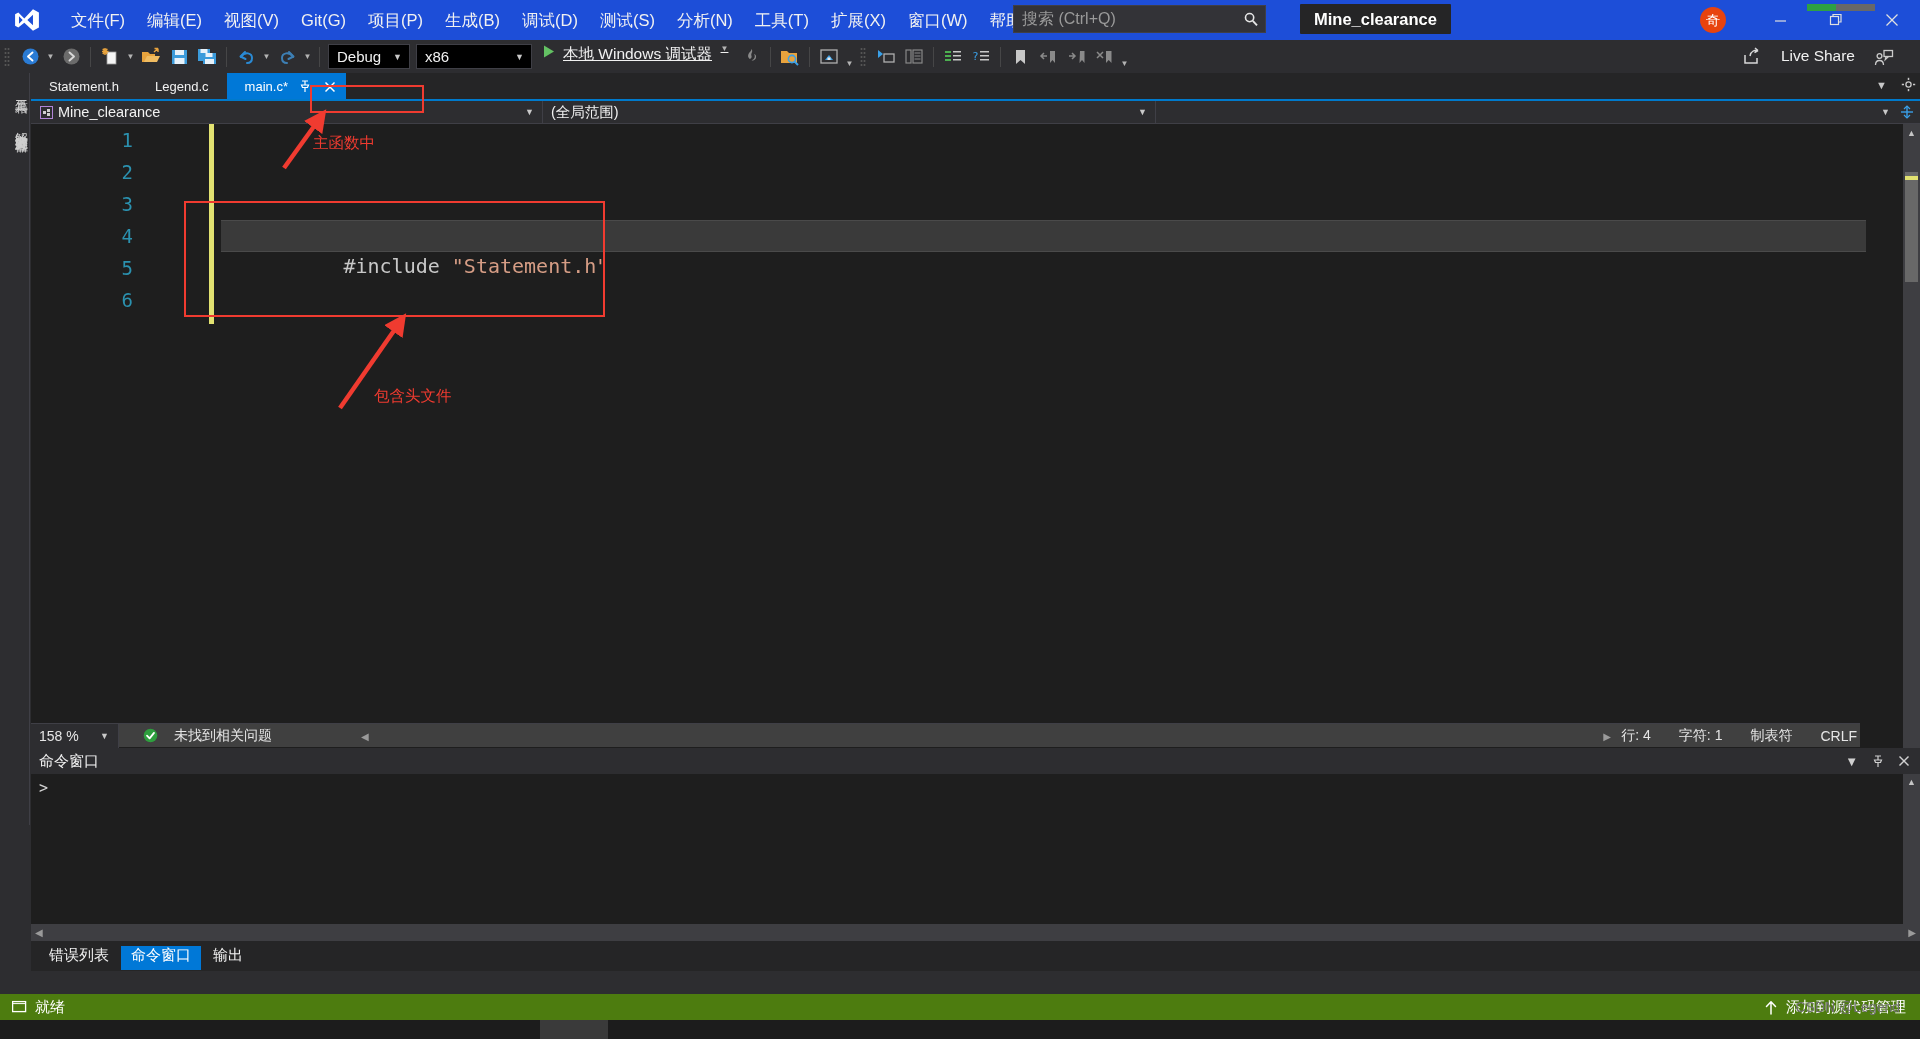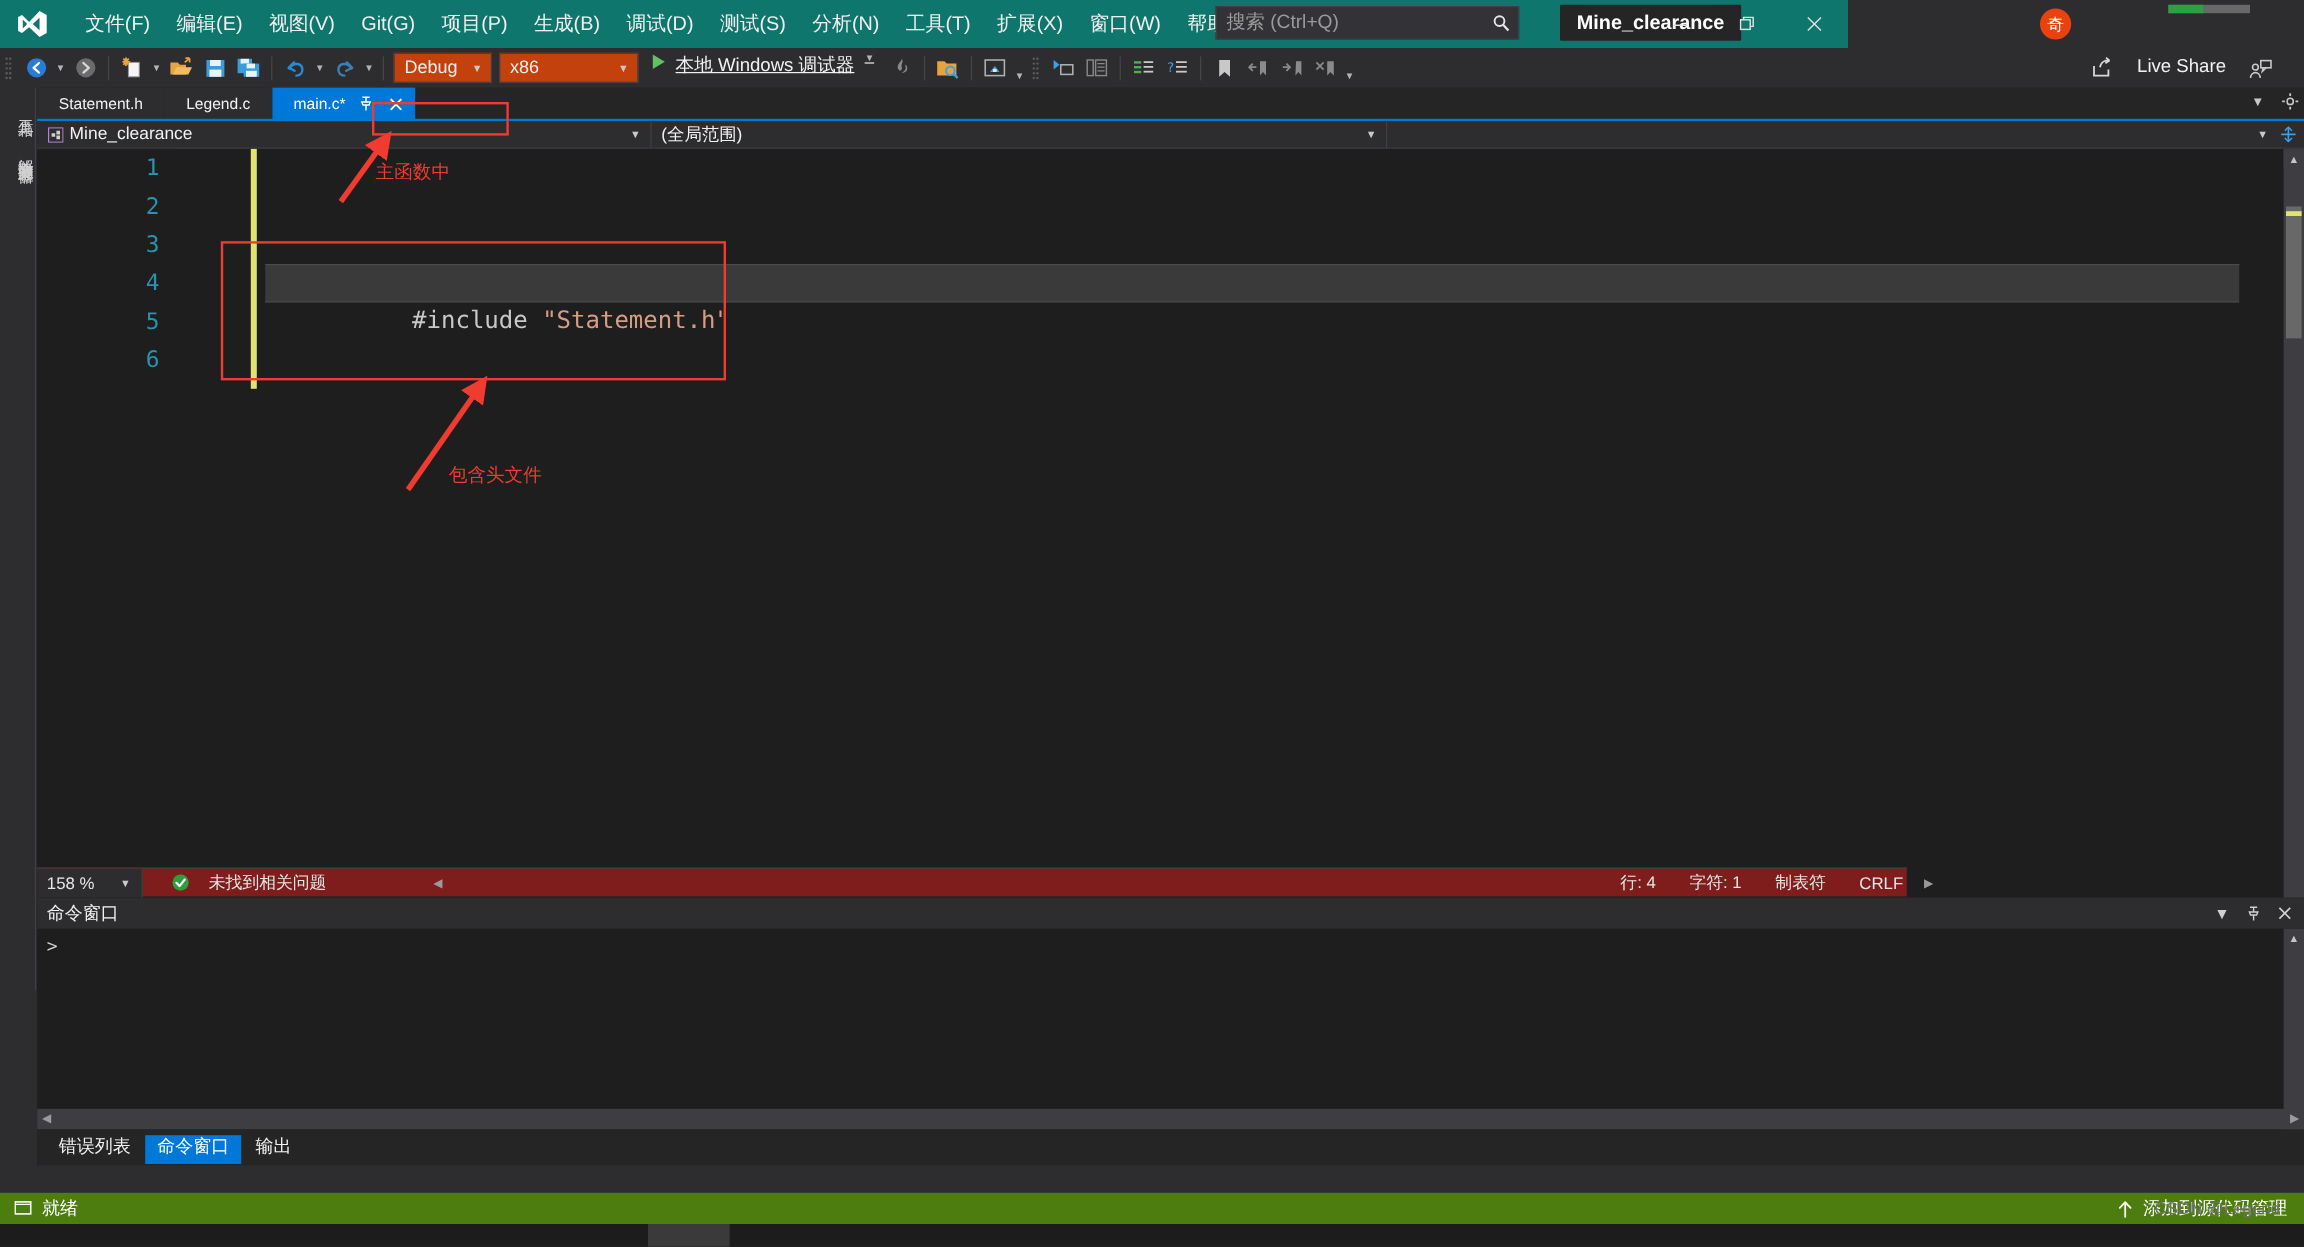--- a/index.html
+++ b/index.html
@@ -7,22 +7,22 @@
     width: 1920px; height: 1039px;
     background: #1e1e1e;
     font-family: "Liberation Sans", "DejaVu Sans", sans-serif;
     overflow: hidden;
     color: #f1f1f1;
   }
   #app { position: relative; width: 1920px; height: 1039px; background: #2d2d30; }
 
   
   .titlebar {
-    position: absolute; left: 0; top: 0; width: 1540px; height: 40px;
-    background: #0f766e; display: flex; align-items: center;
+    position: absolute; left: 0; top: 0; width: 1920px; height: 40px;
+    background: #1d4ed8; display: flex; align-items: center;
   }
   .vs-logo {
     width: 38px; height: 40px; display: flex; align-items: center; justify-content: center;
     margin-left: 8px;
   }
   .menu-items { display: flex; align-items: center; height: 40px; margin-left: 14px; }
   .menu-item {
     font-size: 16.5px; color: #f1f1f1; padding: 5px 11px; cursor: default;
     white-space: nowrap; line-height: 20px;
   }
@@ -70,21 +70,21 @@
     background: #2d2d30; display: flex; align-items: center;
   }
   .grip { width: 12px; height: 22px; margin-left: 4px; display:flex; align-items:center; }
   .tb-btn {
     height: 26px; min-width: 26px; display: flex; align-items: center; justify-content: center;
     margin: 0 1px; padding: 0 2px; position: relative;
   }
   .tb-arrow { width: 13px; display:flex; align-items:center; justify-content:center; color:#b4b4b4; font-size:8px; }
   .tb-sep { width: 1px; height: 20px; background: #464647; margin: 0 5px; }
   .combo {
-    height: 25px; background: #c2410c; border: 1px solid #3f3f46;
+    height: 25px; background: #000000; border: 1px solid #3f3f46;
     display: flex; align-items: center; color: #f1f1f1; font-size: 15px;
     padding-left: 8px; margin: 0 3px;
   }
   .combo .cb-arrow { margin-left: auto; padding: 0 7px; color: #c9c9c9; font-size: 9px; }
   .run-btn {
     display: flex; align-items: flex-start; height: 26px; padding: 0 6px; font-size: 15.5px; color: #f1f1f1; text-decoration: underline;
   }
   .live-share {
     position: absolute; right: 65px; top: 3px; height: 26px;
     display: flex; align-items: center; color: #f1f1f1; font-size: 15.5px; gap: 19px;
@@ -197,22 +197,22 @@
   .anno-text {
     position: absolute; color: #f03b30; font-size: 15.5px; white-space: nowrap;
     font-family: "Liberation Sans", sans-serif;
   }
   .anno-rect {
     position: absolute; border: 2px solid #f03b30;
   }
 
   
   .ed-status {
-    position: absolute; left: 31px; top: 723px; width: 1558px; height: 24px;
-    background: #7f1d1d; display: flex; align-items: center;
+    position: absolute; left: 31px; top: 723px; width: 1829px; height: 24px;
+    background: #404040; display: flex; align-items: center;
     border-top: 1px solid #3f3f46; font-size: 14px; color: #e6e6e6;
   }
   .zoom-combo {
     width: 88px; height: 24px; display: flex; align-items: center; padding-left: 8px;
     border-right: 1px solid #3f3f46; position: relative; background: #2d2d30;
   }
   .zoom-combo .cb-arrow { position: absolute; right: 9px; font-size: 9px; color: #c9c9c9; }
   .issue-ok {
     display: flex; align-items: center; gap: 16px; margin-left: 24px;
   }

